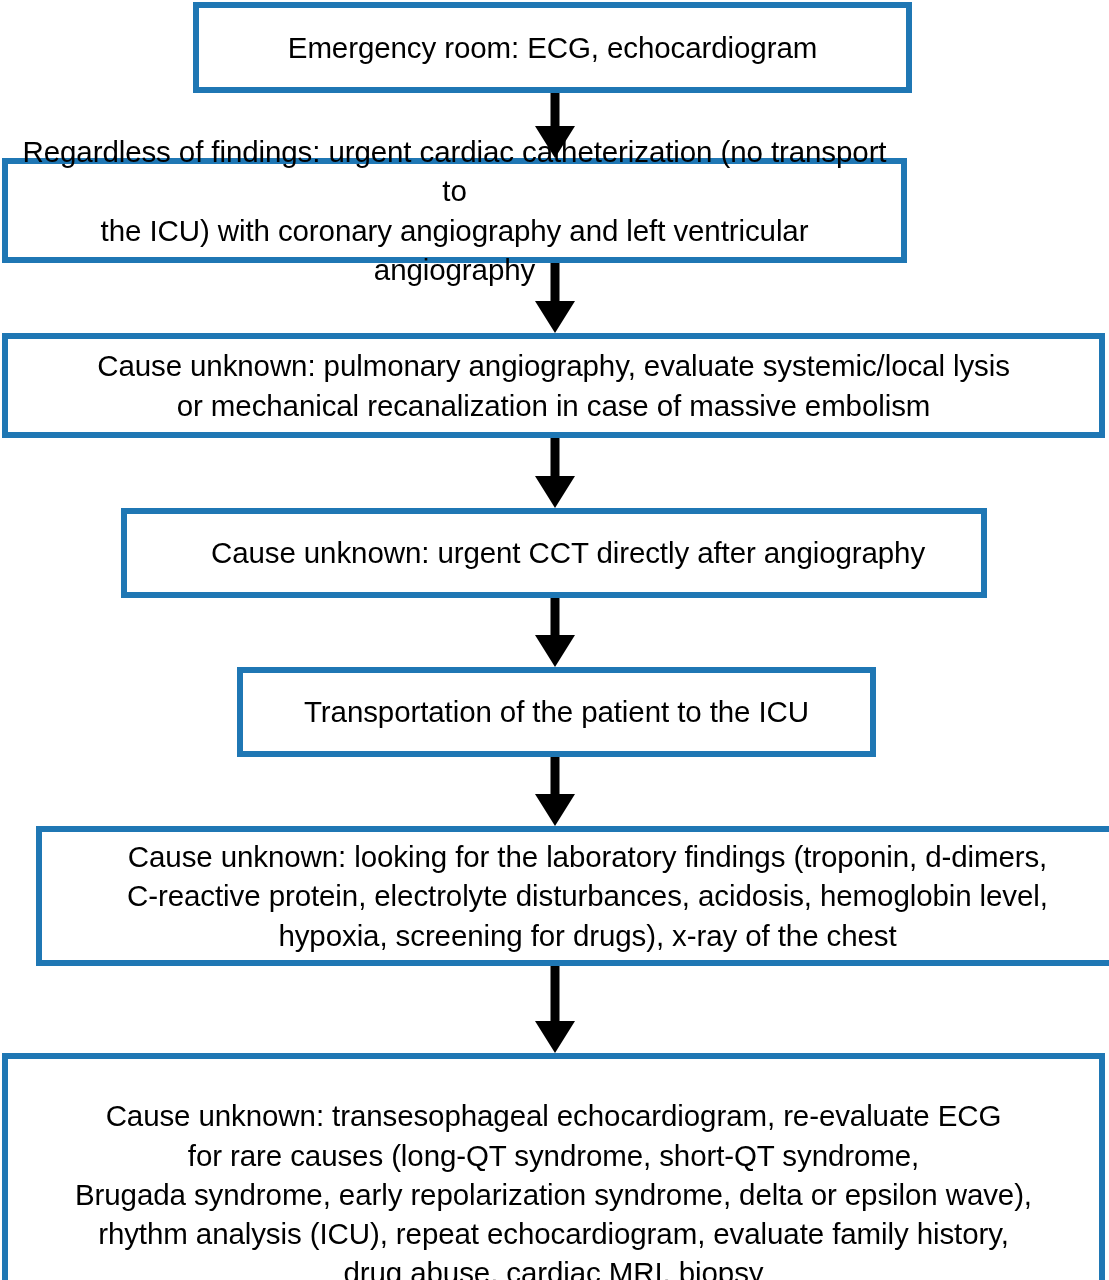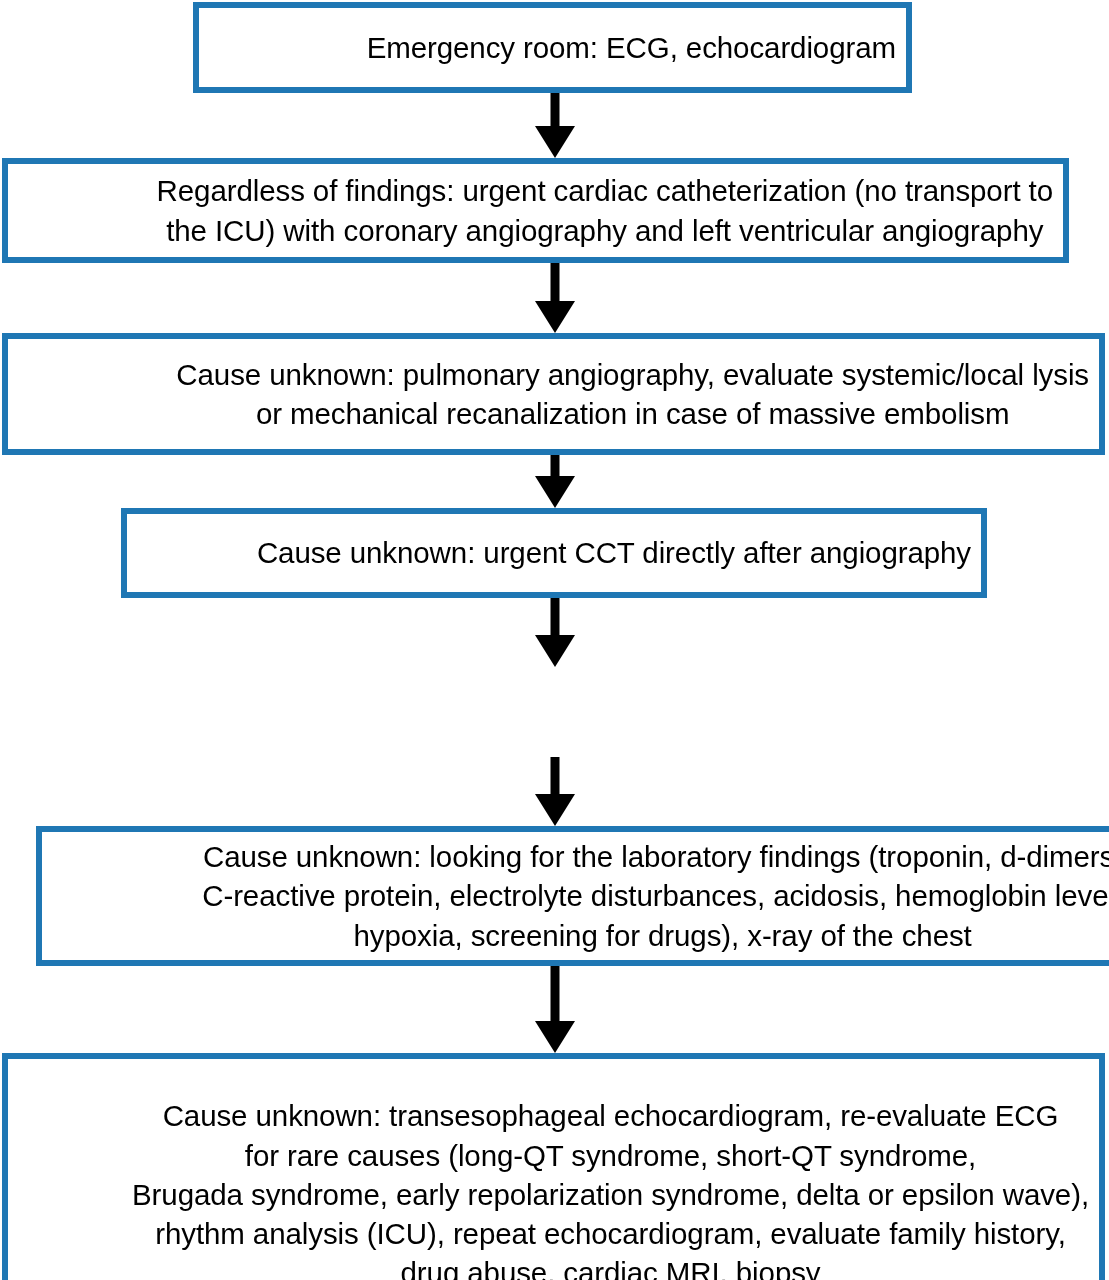--- a/index.html
+++ b/index.html
@@ -18,21 +18,21 @@
     position: absolute;
     inset: 0;
   }
   .node {
     position: absolute;
     box-sizing: border-box;
     background: #ffffff;
     border: 6px solid #f9a8d4;
     display: flex;
     align-items: center;
-    justify-content: flex-end;
+    justify-content: center;
     text-align: center;
   }
   .node-text {
     font-size: 29.5px;
     line-height: 1.33;
     color: #000000;
     letter-spacing: -0.1px;
     padding: 0 10px;
     white-space: pre-line;
   }
@@ -82,30 +82,33 @@
     </div>
     <div class="arrow" style="left: 535px; top: 966px; width: 40px; height: 87px;">
       <svg width="40" height="87" viewBox="0 0 40 87">
         <rect x="15.5" y="0" width="9" height="56" fill="#000000"></rect>
         <polygon points="0,55 40,55 20,87" fill="#000000"></polygon>
       </svg>
     </div>
     <div class="node" style="left: 193px; top: 2px; width: 719px; height: 91px; border-color: rgb(31, 119, 180); background: rgb(255, 255, 255);">
       <div class="node-text" style="color: rgb(0, 0, 0);">Emergency room: ECG, echocardiogram</div>
     </div>
-    <div class="node" style="left: 2px; top: 158px; width: 1067px; height: 105px; border-color: rgb(31, 119, 180); background: rgb(255, 255, 255);">
+    <div class="node" style="left: 2px; top: 158px; width: 905px; height: 105px; border-color: rgb(31, 119, 180); background: rgb(255, 255, 255);">
       <div class="node-text" style="color: rgb(0, 0, 0);">Regardless of findings: urgent cardiac catheterization (no transport to
 the ICU) with coronary angiography and left ventricular angiography</div>
     </div>
-    <div class="node" style="left: 2px; top: 333px; width: 1103px; height: 122px; border-color: rgb(31, 119, 180); background: rgb(255, 255, 255);">
+    <div class="node" style="left: 2px; top: 333px; width: 1103px; height: 105px; border-color: rgb(31, 119, 180); background: rgb(255, 255, 255);">
       <div class="node-text" style="color: rgb(0, 0, 0);">Cause unknown: pulmonary angiography, evaluate systemic/local lysis
 or mechanical recanalization in case of massive embolism</div>
     </div>
     <div class="node" style="left: 121px; top: 508px; width: 866px; height: 90px; border-color: rgb(31, 119, 180); background: rgb(255, 255, 255); padding-left: 28px;">
       <div class="node-text" style="color: rgb(0, 0, 0);">Cause unknown: urgent CCT directly after angiography</div>
+    </div>
+    <div class="node" style="left: 237px; top: 667px; width: 639px; height: 90px; border-color: rgb(31, 119, 180); background: rgb(255, 255, 255);">
+      <div class="node-text" style="color: rgb(0, 0, 0);">Transportation of the patient to the ICU</div>
     </div>
     <div class="node" style="left: 2px; top: 826px; width: 1103px; height: 140px; border-color: rgb(31, 119, 180); background: rgb(255, 255, 255); margin-left: 34px;">
       <div class="node-text" style="color: rgb(0, 0, 0);">Cause unknown: looking for the laboratory findings (troponin, d-dimers,
 C-reactive protein, electrolyte disturbances, acidosis, hemoglobin level,
 hypoxia, screening for drugs), x-ray of the chest</div>
     </div>
     <div class="node" style="left: 2px; top: 1053px; width: 1103px; height: 283px; border-color: rgb(31, 119, 180); background: rgb(255, 255, 255);">
       <div class="node-text" style="color: rgb(0, 0, 0);">Cause unknown: transesophageal echocardiogram, re-evaluate ECG
 for rare causes (long-QT syndrome, short-QT syndrome,
 Brugada syndrome, early repolarization syndrome, delta or epsilon wave),

